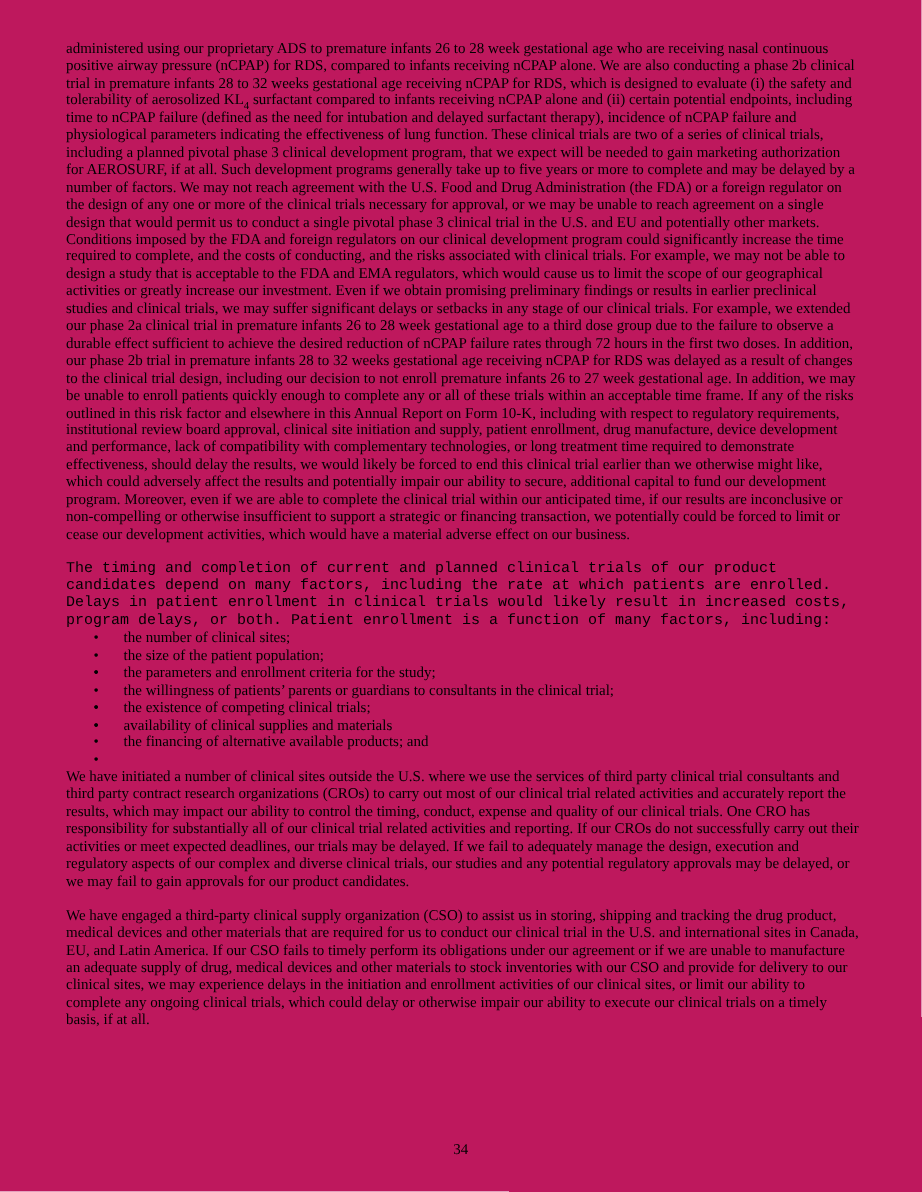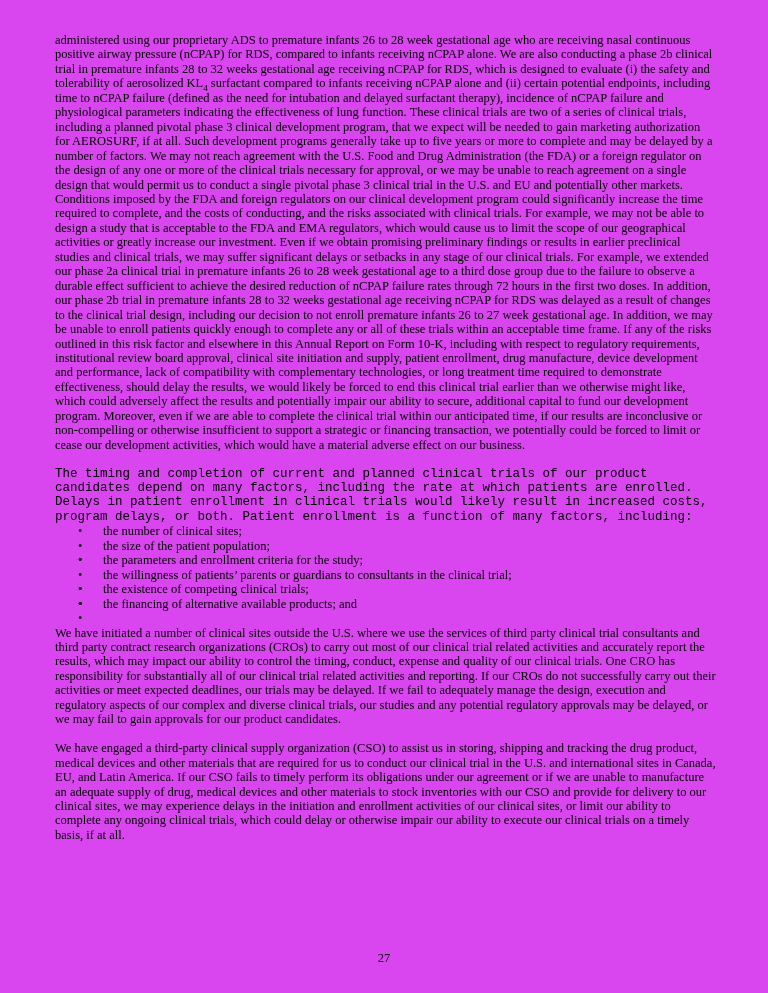--- a/index.html
+++ b/index.html
@@ -10,21 +10,21 @@
   body {
     width: 768px;
     height: 993px;
     font-family: "Liberation Serif", "DejaVu Serif", serif;
     color: #000000;
   }
   .page {
     position: relative;
     width: 768px;
     height: 993px;
-    background: #d946ef;
+    background: #be185d;
     overflow: hidden;
   }
   .content {
     position: absolute;
     left: 55px;
     top: 33px;
     width: 662px;
     font-size: 12.5px;
     line-height: 14.45px;
     text-align: left;
@@ -79,25 +79,25 @@
 
     <ul class="bullets">
       <li><span class="bullet-glyph">•</span><span>the number of clinical sites;</span></li>
       <li><span class="bullet-glyph">•</span><span>the size of the patient population;</span></li>
       <li><span class="bullet-glyph">•</span></li>
       <li><span class="bullet-glyph">•</span><span>the parameters and enrollment criteria for the study;</span></li>
       <li><span class="bullet-glyph">•</span><span>the willingness of patients’ parents or guardians to consultants in the clinical trial;</span></li>
       <li><span class="bullet-glyph">•</span></li>
       <li><span class="bullet-glyph">•</span><span>the existence of competing clinical trials;</span></li>
       <li><span class="bullet-glyph">•</span></li>
-      <li><span class="bullet-glyph">•</span></li>
+      <li><span class="bullet-glyph">•</span><span>availability of clinical supplies and materials</span></li>
       <li><span class="bullet-glyph">•</span><span>the financing of alternative available products; and</span></li>
       <li><span class="bullet-glyph">•</span></li>
     </ul>
 
     <p class="para">We have initiated a number of clinical sites outside the U.S. where we use the services of third party clinical trial consultants and third party contract research organizations (CROs) to carry out most of our clinical trial related activities and accurately report the results, which may impact our ability to control the timing, conduct, expense and quality of our clinical trials. One CRO has responsibility for substantially all of our clinical trial related activities and reporting. If our CROs do not successfully carry out their activities or meet expected deadlines, our trials may be delayed. If we fail to adequately manage the design, execution and regulatory aspects of our complex and diverse clinical trials, our studies and any potential regulatory approvals may be delayed, or we may fail to gain approvals for our product candidates.</p>
 
     <p class="para">We have engaged a third-party clinical supply organization (CSO) to assist us in storing, shipping and tracking the drug product, medical devices and other materials that are required for us to conduct our clinical trial in the U.S. and international sites in Canada, EU, and Latin America. If our CSO fails to timely perform its obligations under our agreement or if we are unable to manufacture an adequate supply of drug, medical devices and other materials to stock inventories with our CSO and provide for delivery to our clinical sites, we may experience delays in the initiation and enrollment activities of our clinical sites, or limit our ability to complete any ongoing clinical trials, which could delay or otherwise impair our ability to execute our clinical trials on a timely basis, if at all.</p>
 
   </div>
 
-  <div class="page-number">27</div>
+  <div class="page-number">34</div>
 </div>
 
 </body></html>

